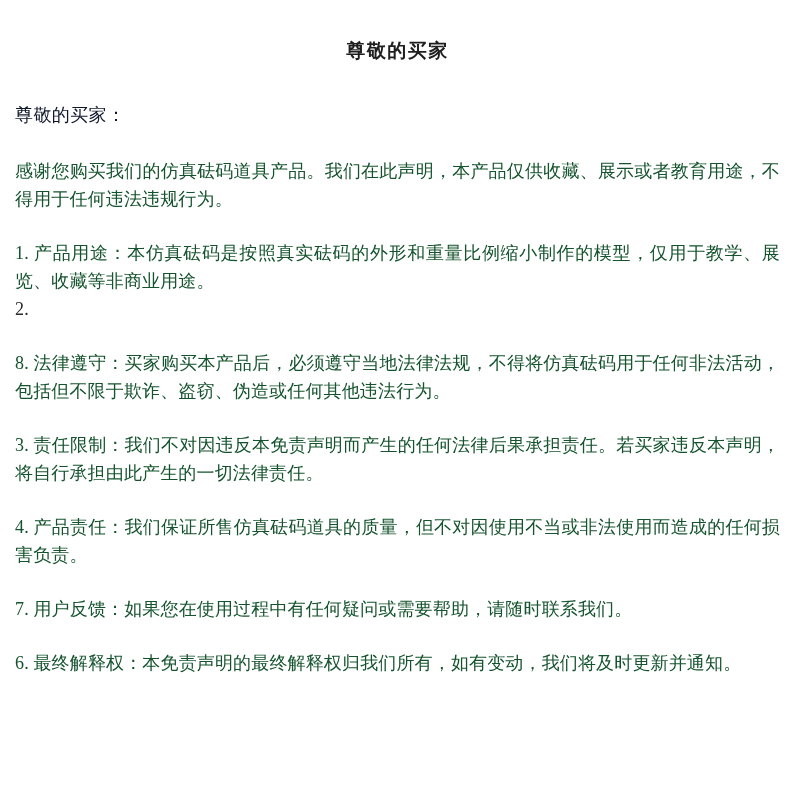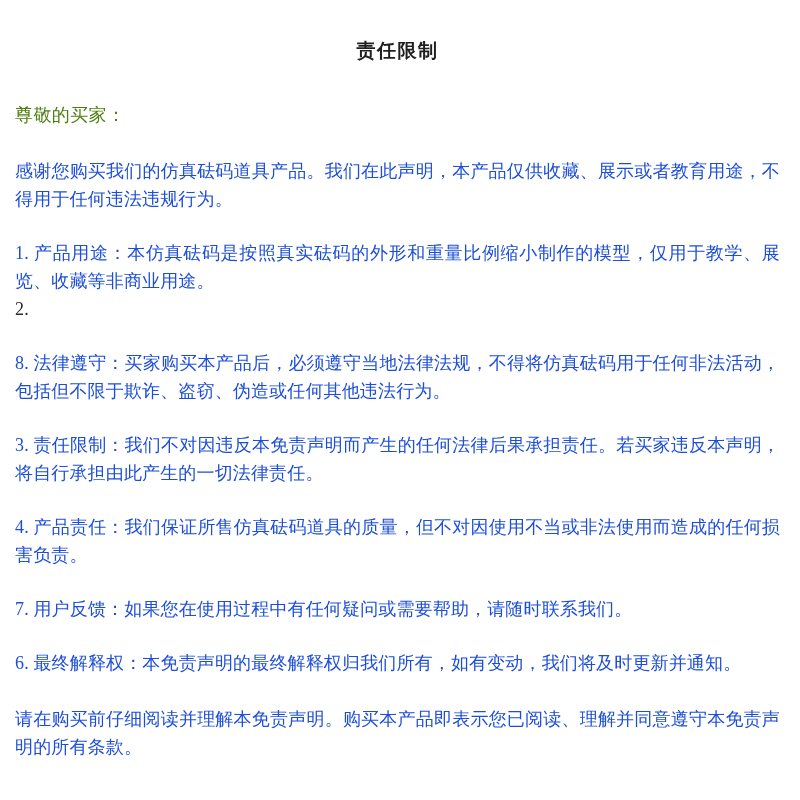--- a/index.html
+++ b/index.html
@@ -36,32 +36,32 @@
     padding-top: 38px;
     line-height: 26px;
   }
 
   .salutation {
     font-size: 18px;
     line-height: 26px;
     margin: 0;
     padding-top: 38px;
     letter-spacing: 0.4px;
-    color: #4d7c0f;
+    color: #0f172a;
   }
 
   .para {
     font-size: 18px;
     line-height: 28px;
     margin: 0;
     padding-top: 26px;
     text-align: justify;
     text-justify: inter-ideograph;
     letter-spacing: 0.15px;
-    color: #1d4ed8;
+    color: #14532d;
   }
 
   .para.intro {
     padding-top: 29px;
   }
 
   .para.item {
     padding-top: 26px;
   }
 
@@ -81,35 +81,34 @@
   
   .para, .salutation, .orphan {
     text-rendering: optimizeLegibility;
   }
 </style>
 </head>
 <body>
 
 <div class="page">
 
-  <h1 class="doc-title">责任限制</h1>
+  <h1 class="doc-title">尊敬的买家</h1>
 
   <p class="salutation">尊敬的买家：</p>
 
   <p class="para intro">感谢您购买我们的仿真砝码道具产品。我们在此声明，本产品仅供收藏、展示或者教育用途，不得用于任何违法违规行为。</p>
 
   <p class="para item">1. 产品用途：本仿真砝码是按照真实砝码的外形和重量比例缩小制作的模型，仅用于教学、展览、收藏等非商业用途。</p>
 
   <p class="orphan">2.</p>
 
   <p class="para item">8. 法律遵守：买家购买本产品后，必须遵守当地法律法规，不得将仿真砝码用于任何非法活动，包括但不限于欺诈、盗窃、伪造或任何其他违法行为。</p>
 
   <p class="para item">3. 责任限制：我们不对因违反本免责声明而产生的任何法律后果承担责任。若买家违反本声明，将自行承担由此产生的一切法律责任。</p>
 
   <p class="para item">4. 产品责任：我们保证所售仿真砝码道具的质量，但不对因使用不当或非法使用而造成的任何损害负责。</p>
 
   <p class="para item">7. 用户反馈：如果您在使用过程中有任何疑问或需要帮助，请随时联系我们。</p>
 
   <p class="para item">6. 最终解释权：本免责声明的最终解释权归我们所有，如有变动，我们将及时更新并通知。</p>
 
-  <p class="para closing">请在购买前仔细阅读并理解本免责声明。购买本产品即表示您已阅读、理解并同意遵守本免责声明的所有条款。</p>
 
 </div>
 
 </body></html>

